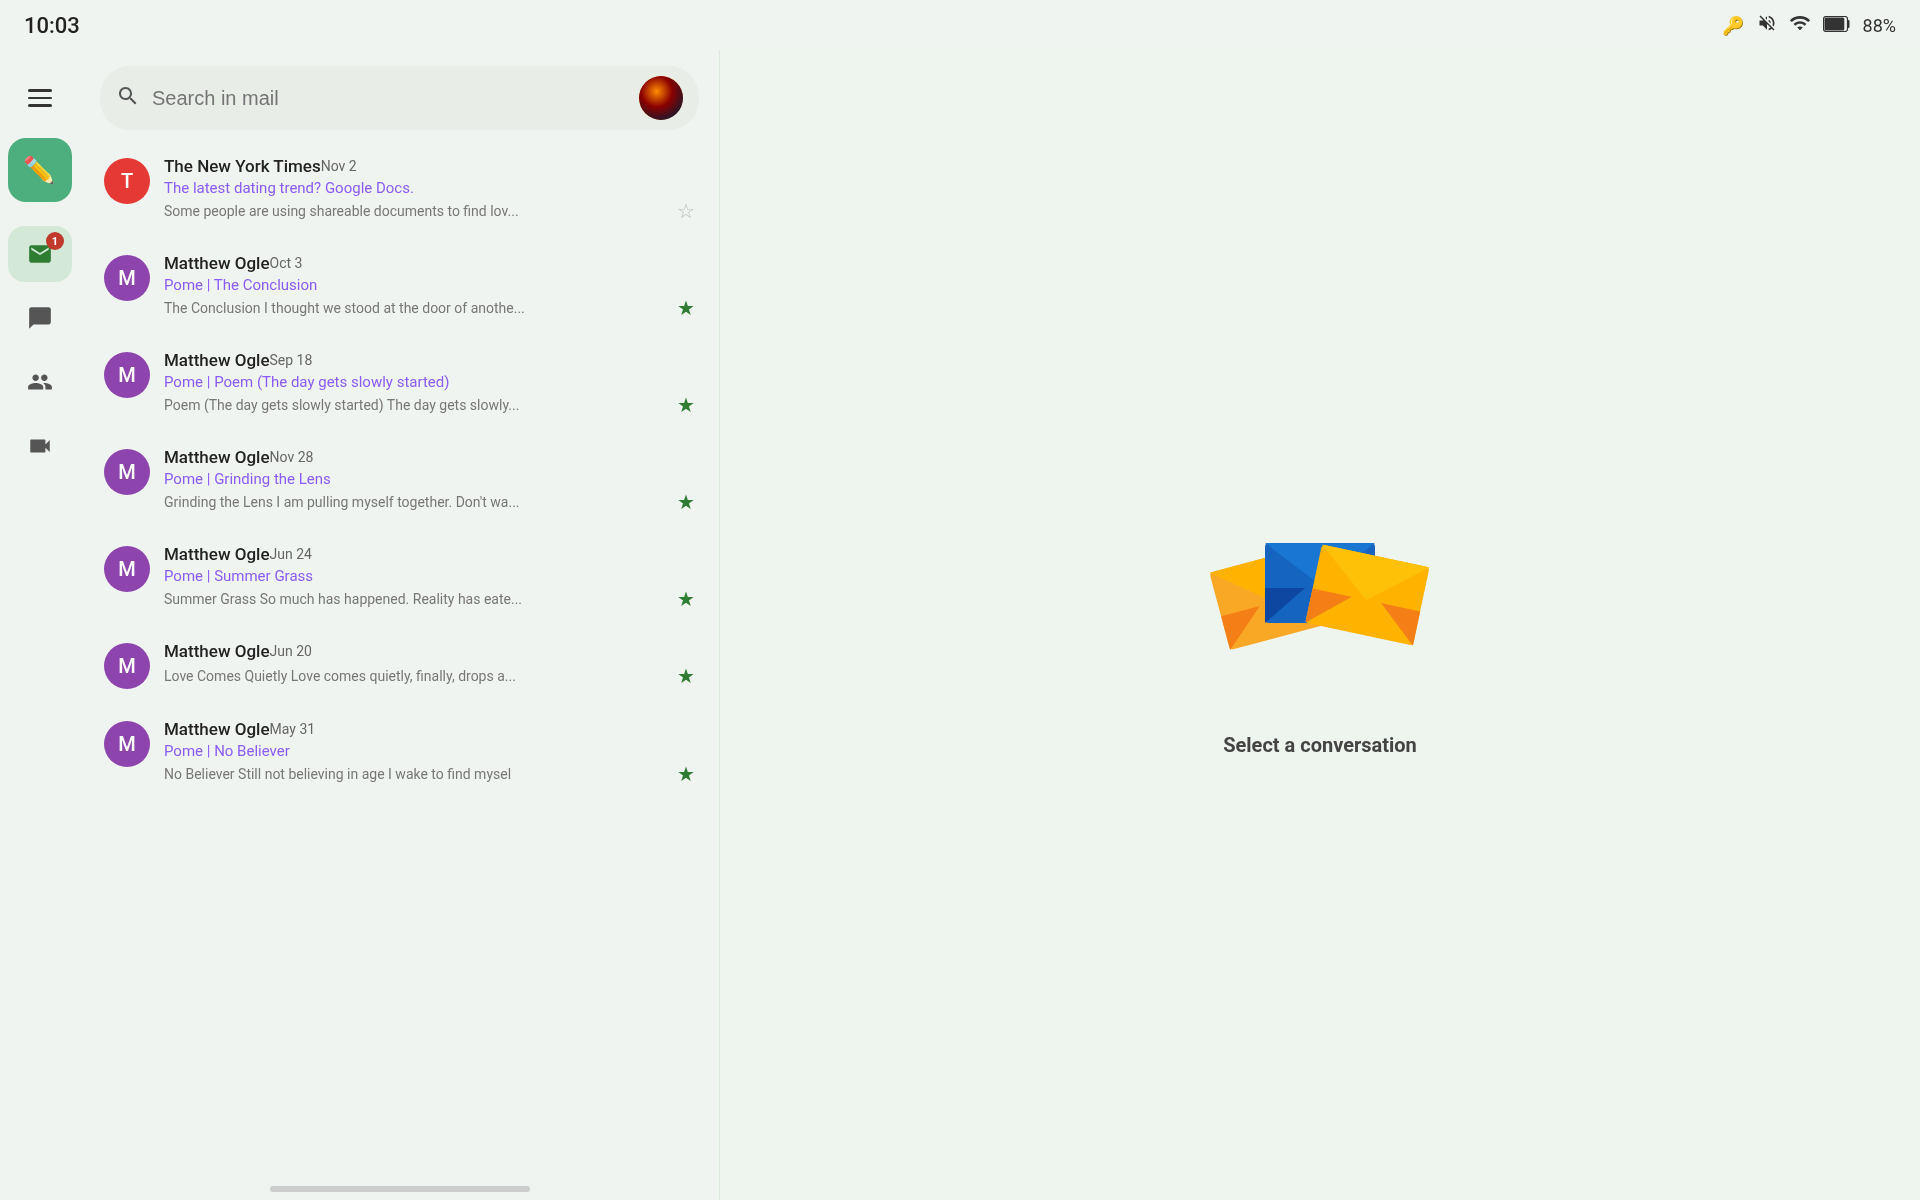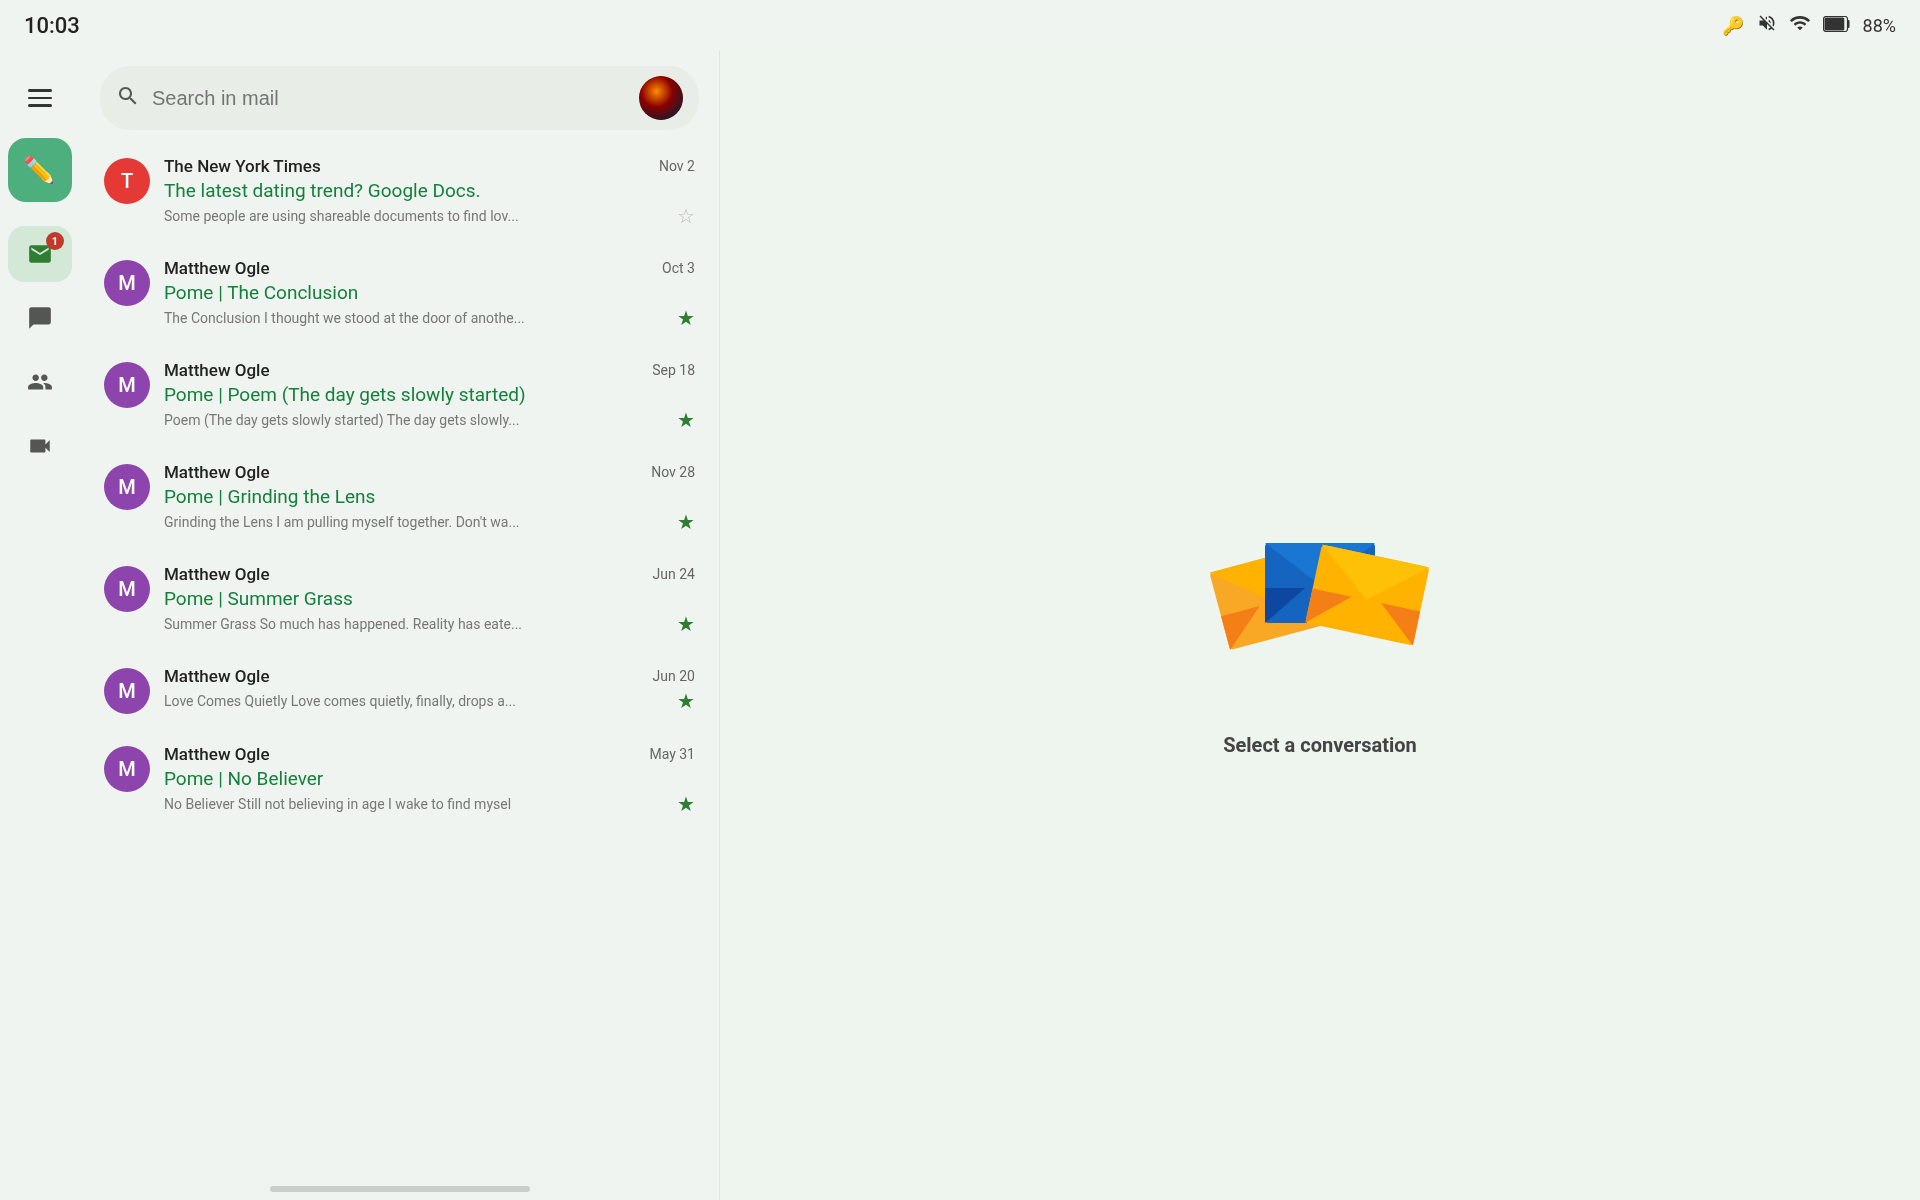--- a/index.html
+++ b/index.html
@@ -220,37 +220,36 @@
     }
     .avatar-red { background: #e53935; }
     .avatar-purple { background: #8e44ad; }
 
     .email-content {
       flex: 1;
       min-width: 0;
     }
     .email-header {
       display: flex;
-      justify-content: space-between;
       align-items: center;
       margin-bottom: 3px;
     }
     .email-sender {
       font-size: 17px;
       font-weight: 500;
       color: #222;
     }
     .email-date {
       font-size: 14px;
       color: #666;
       flex-shrink: 0;
     }
     .email-subject {
-      font-size: 19px;
-      color: #15803d;
+      font-size: 15px;
+      color: #8b5cf6;
       margin-bottom: 2px;
       white-space: nowrap;
       overflow: hidden;
       text-overflow: ellipsis;
     }
     .email-preview-row {
       display: flex;
       justify-content: center;
       align-items: center;
     }

